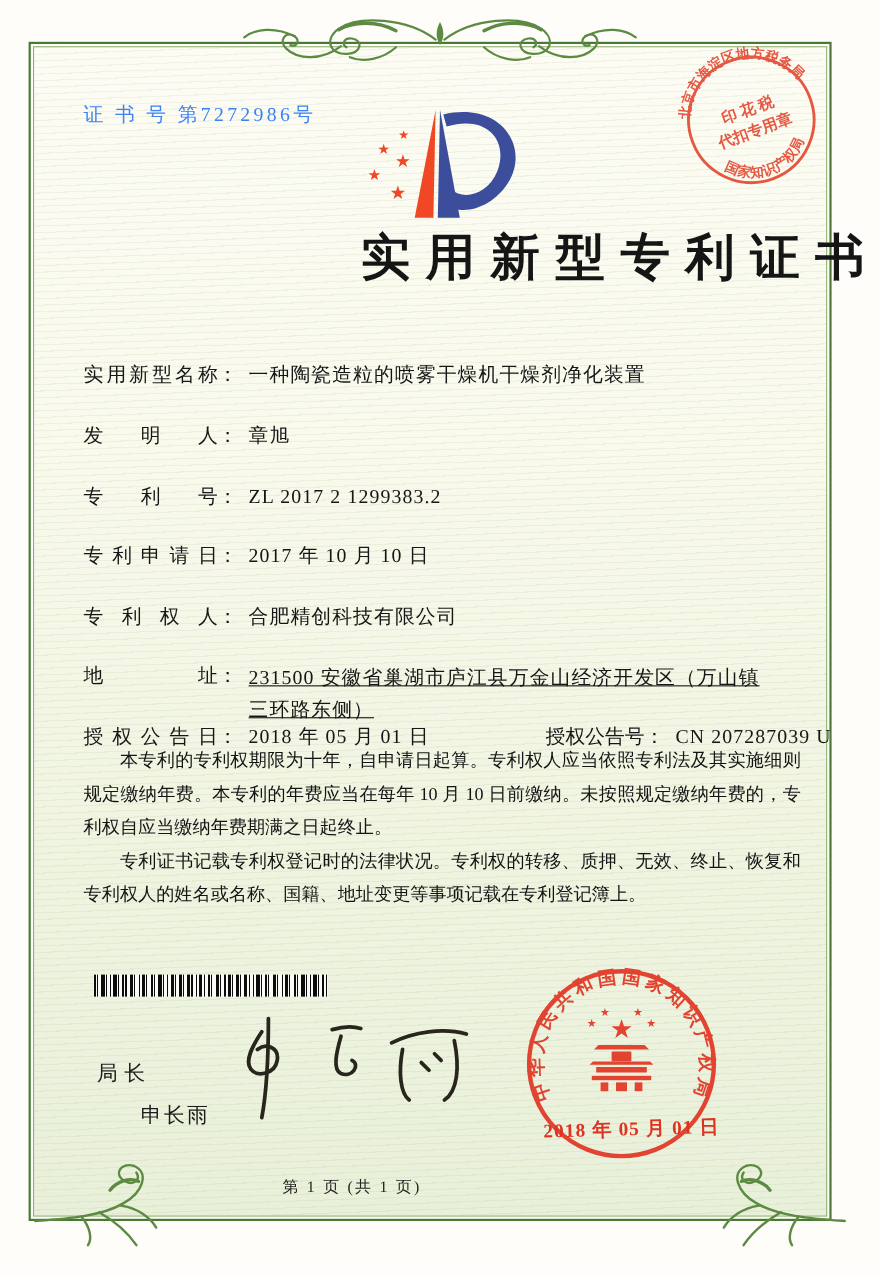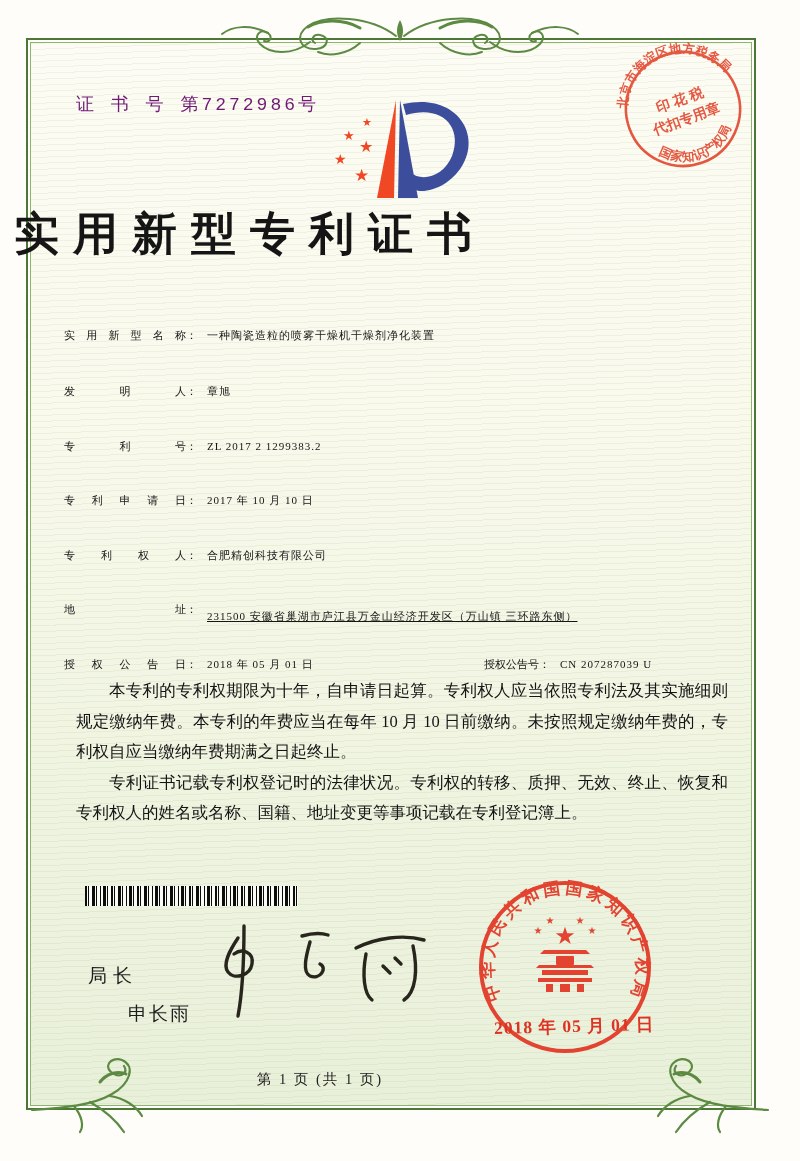--- a/index.html
+++ b/index.html
@@ -22,35 +22,35 @@
       repeating-linear-gradient(178deg, rgba(124,164,96,0.10) 0 1px, rgba(255,255,255,0) 1px 6px),
       linear-gradient(180deg,#fdfcf4 0%, #f9f9ec 35%, #eff4e0 70%, #e9f0da 100%);
   }
   .ornament-top { position:absolute; left:50%; top:10px; transform:translateX(-50%); z-index:3; }
   .ornament-bl  { position:absolute; left:30px;  top:1052px; z-index:3; }
   .ornament-br  { position:absolute; right:30px; top:1052px; transform:scaleX(-1); z-index:3; }
 
   
   .cert-no {
     position:absolute; left:76px; top:92px; font-size:18px;
-    letter-spacing:3px; color:#701a75; z-index:4;font-family:Liberation Mono, monospace;
+    letter-spacing:3px; color:#3b82f6; z-index:4;
   }
   .logo { position:absolute; left:318px; top:92px; z-index:4; }
   .tax-stamp {
     position:absolute; left:608px; top:34px; z-index:5;
     transform:rotate(-20deg); opacity:.92;
   }
   .main-title {
-    position:absolute; left:0; top:204px; width:800px; text-align:left;
+    position:absolute; left:0; top:204px; width:800px; text-align:right;
     font-size:45px; font-weight:700; letter-spacing:14px; padding-left:14px;
     color:#151515; z-index:4;
   }
 
   
-  .field-row { position:absolute; left:64px; font-size:11px; color:#161616; z-index:4; white-space:nowrap; }
+  .field-row { position:absolute; left:76px; font-size:18px; color:#161616; z-index:4; white-space:nowrap; }
   .f-label { display:inline-block; width:122px; text-align:justify; text-align-last:justify; }
   .f-colon { display:inline-block; margin-right:10px; }
   .f-value { letter-spacing:1px; }
   .f-value-wrap {
     display:inline-block; vertical-align:top; width:468px;
     white-space:normal; letter-spacing:1px; line-height:29px;text-decoration:underline;
   }
   .row-name   { top:328px; }
   .row-inv    { top:384px; }
   .row-patno  { top:439px; }

